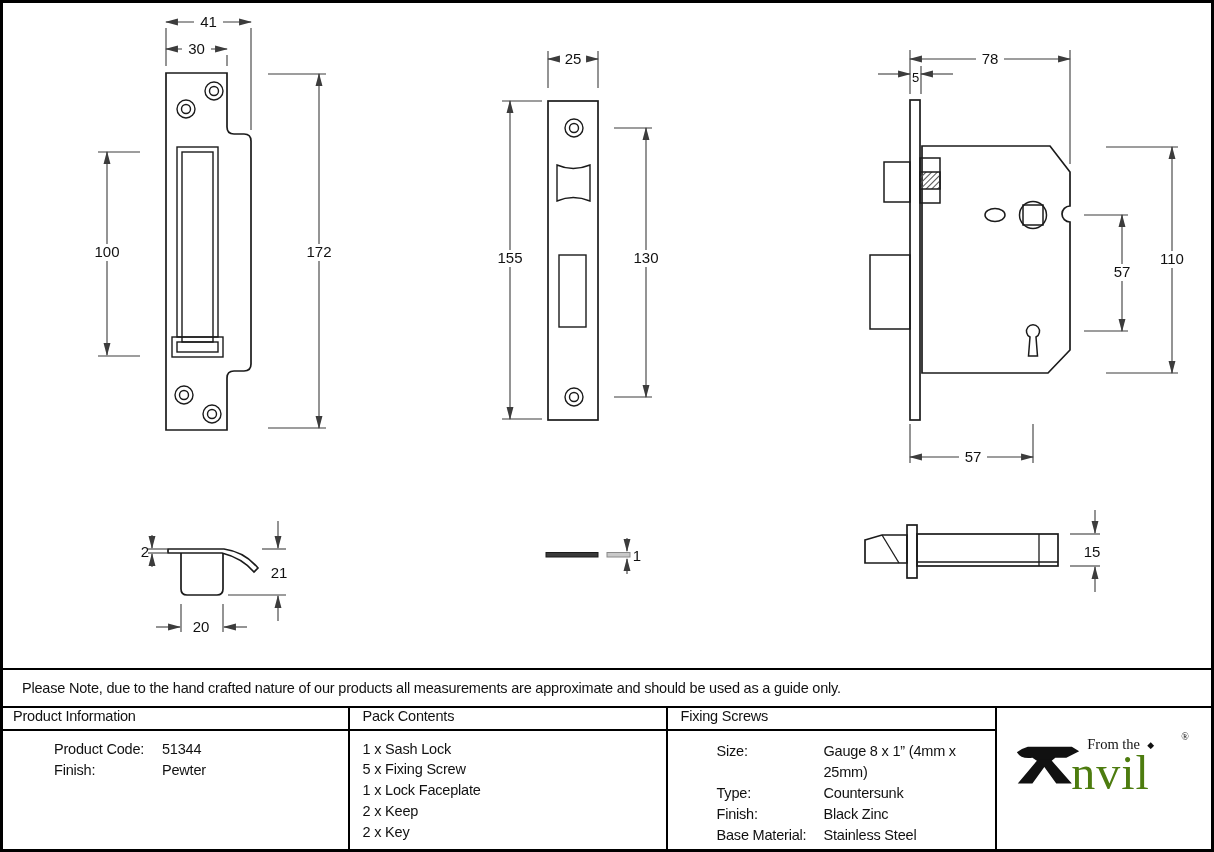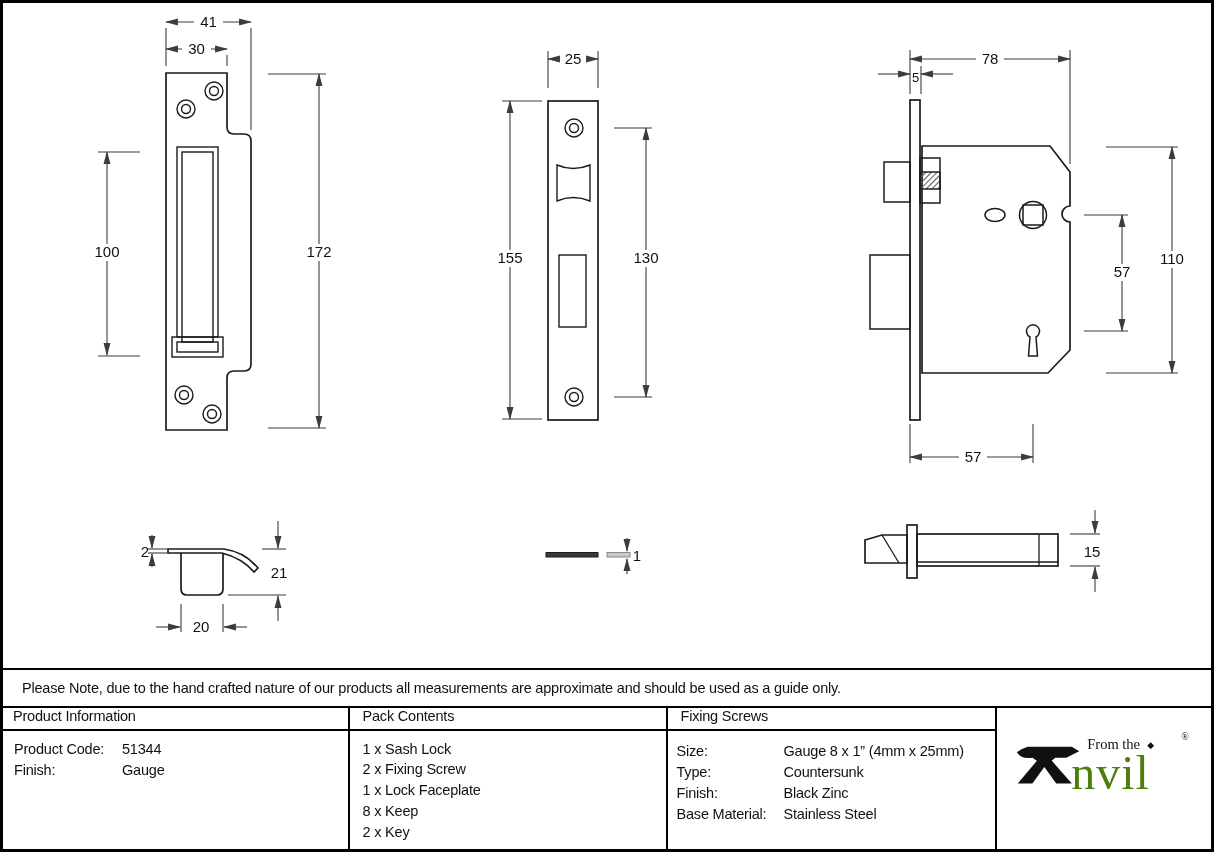--- a/index.html
+++ b/index.html
@@ -21,21 +21,21 @@
   .hcell{top:707.5px;height:23px;border-right:2.5px solid #000;border-bottom:2.5px solid #000;
     display:flex;align-items:flex-start;padding-left:13px;font-size:14.5px;letter-spacing:-0.2px;}
   .dcell{top:730.5px;height:121.5px;border-right:2.5px solid #000;font-size:14.5px;letter-spacing:-0.2px;}
   .c1{left:0;width:349.5px;}
   .c2{left:349.5px;width:318px;}
   .c3{left:667.5px;width:329px;}
   .kv{display:flex;line-height:21px;}
   .dcell.c1 .inner{padding:8px 0 0 14px;}
   .dcell.c2 .inner{padding:8px 0 0 13px;line-height:20.8px;}
   .dcell.c3 .inner{padding:10px 11px 0 9px;}
-  .kv .k{width:108px;flex:none;}
+  .kv .k{width:108px;flex:none;margin-left:40px;}
   .c3 .kv .k{width:107px;flex:none;}
 
   
   .logo-cell{position:absolute;left:996.5px;top:707.5px;width:217.5px;height:112px;
     display:flex;align-items:center;justify-content:center;}
   .logo{position:relative;width:180px;height:66px;}
   .logo .anvil{position:absolute;left:0;top:12px;}
   .logo .from-the{position:absolute;left:72px;top:5px;font-family:"Liberation Serif",serif;
     font-size:14.5px;color:#111;}
   .logo .diamond{position:absolute;left:132px;top:9px;font-size:9px;color:#111;}
@@ -242,31 +242,31 @@
   </div>
 
   <div class="dcell c1">
     <div class="inner">
       <div class="kv">
         <span class="k">Product Code:</span>
         <span class="v">51344</span>
       </div>
       <div class="kv">
         <span class="k">Finish:</span>
-        <span class="v">Gauge</span>
+        <span class="v">Pewter</span>
       </div>
     </div>
   </div>
 
   <div class="dcell c2">
     <div class="inner">
       <div>1 x Sash Lock</div>
-      <div>2 x Fixing Screw</div>
+      <div>5 x Fixing Screw</div>
       <div>1 x Lock Faceplate</div>
-      <div>8 x Keep</div>
+      <div>2 x Keep</div>
       <div>2 x Key</div>
     </div>
   </div>
 
   <div class="dcell c3">
     <div class="inner">
       <div class="kv">
         <span class="k">Size:</span>
         <span class="v">Gauge 8 x 1” (4mm x 25mm)</span>
       </div>

